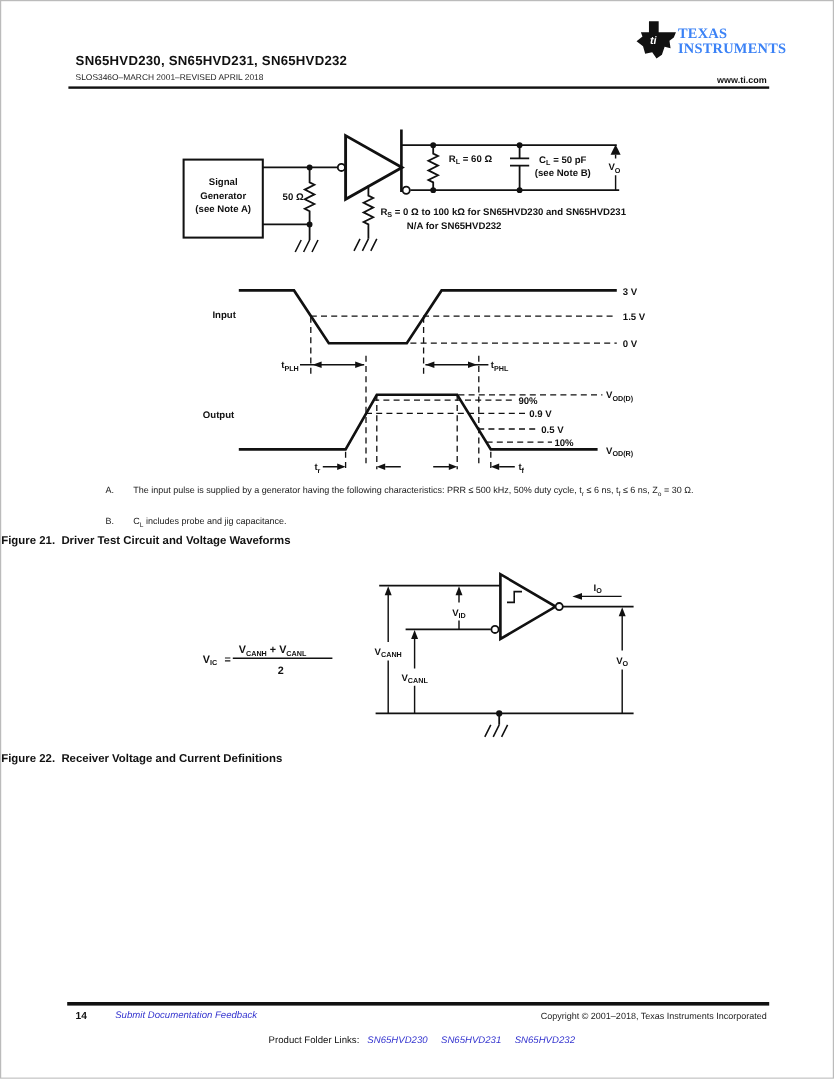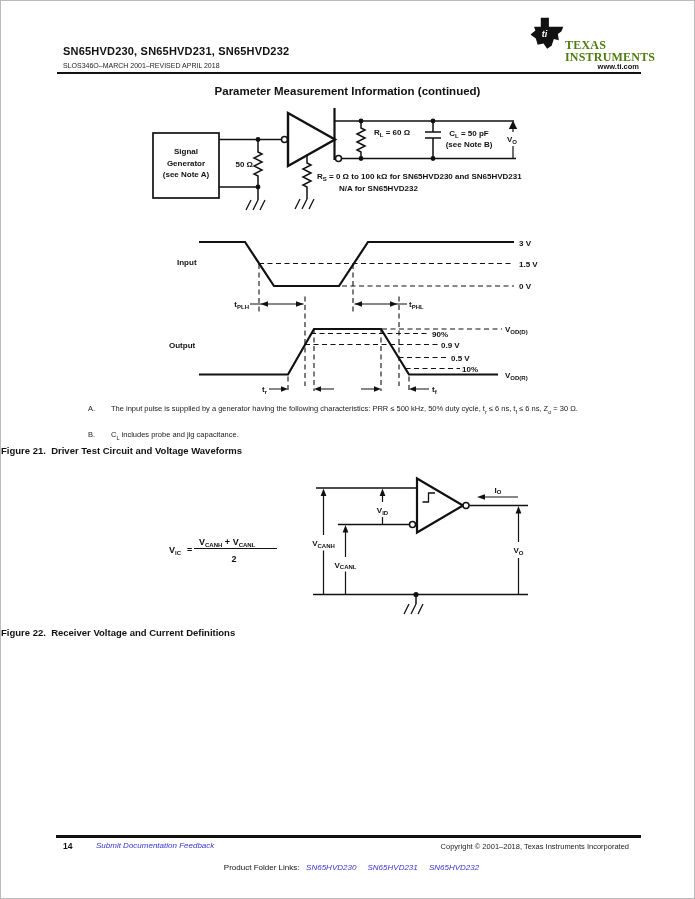--- a/index.html
+++ b/index.html
@@ -10,21 +10,21 @@
   }
   .abs{position:absolute;}
   .part-title{font-size:11px;font-weight:bold;letter-spacing:.2px;text-align:center;}
   .doc-rev{font-size:7px;color:#222;}
   .site{font-size:7.5px;font-weight:bold;padding-left:44px;}
   .rule{background:#111;}
   .sec-title{font-size:11.5px;font-weight:bold;text-align:center;width:100%;}
   .caption{font-size:9.5px;font-weight:bold;text-align:left;width:100%;white-space:pre;}
   .note{font-size:7.5px;line-height:11.5px;color:#1a1a1a;}
   .note sub{font-size:5.5px;}
-  .logo-text{font-family:"Liberation Serif",serif;font-weight:bold;font-size:12px;line-height:11.5px;letter-spacing:.2px;color:#4d7c0f;margin-top:17px;}
+  .logo-text{font-family:"Liberation Serif",serif;font-weight:bold;font-size:12px;line-height:11.5px;letter-spacing:.2px;color:#3b82f6;}
   .footer-num{font-size:8.5px;font-weight:bold;}
   .link{color:#3434cf;font-style:italic;text-decoration:none;font-size:8px;}
   .copy{font-size:7.5px;color:#222;}
   .pfl{font-size:8px;color:#111;}
   .pfl-row{width:100%;text-align:center;}
   svg text{fill:#111;font-family:"Liberation Sans",sans-serif;font-weight:bold;font-size:8px;}
   svg .sub{font-size:6px;}
   .wire{stroke:#111;stroke-width:1.5;fill:none;}
   .wire2{stroke:#111;stroke-width:2.2;fill:none;}
   .dash{stroke:#111;stroke-width:1.1;fill:none;stroke-dasharray:5,3.5;}
@@ -46,21 +46,20 @@
   </div>
   <div class="abs logo-text" style="left:564px;top:22px;text-transform:uppercase;">
     <div>Texas</div>
     <div>Instruments</div>
   </div>
 
   <div class="abs doc-rev" style="left:62px;top:61px;">SLOS346O–MARCH 2001–REVISED APRIL 2018</div>
   <div class="abs site" style="right:55px;top:61px;">www.ti.com</div>
   <div class="abs rule" style="left:56px;top:71px;width:584px;height:2px;"></div>
 
-  <div class="abs sec-title" style="left:0;top:84px;">Parameter Measurement Information (continued)</div>
 
   <svg class="abs" style="left:60px;top:100px;" width="560" height="300" viewBox="60 100 560 300">
     <defs>
       <g id="gnd" stroke="#111" stroke-width="1.3" fill="none">
         <path d="M7,0 L2,10 M0,0 L-5,10 M-7,0 L-12,10"></path>
       </g>
     </defs>
 
     <g>
       <rect x="152" y="132" width="66" height="65" fill="none" stroke="#111" stroke-width="1.7"></rect>
@@ -218,21 +217,21 @@
     <text x="322.5" y="545" text-anchor="middle"><tspan>V</tspan><tspan class="sub" dy="1.8">CANH</tspan></text>
     <text x="344.5" y="566.5" text-anchor="middle"><tspan>V</tspan><tspan class="sub" dy="1.8">CANL</tspan></text>
     <text x="517.5" y="552" text-anchor="middle"><tspan>V</tspan><tspan class="sub" dy="1.8">O</tspan></text>
   </svg>
 
   <div class="abs caption" style="left:0;top:626px;">Figure 22.  Receiver Voltage and Current Definitions</div>
 
   <div class="abs rule" style="left:55px;top:834px;width:585px;height:2.5px;"></div>
   <div class="abs footer-num" style="left:62px;top:840px;">14</div>
   <a class="abs link" href="#" style="left:95px;top:840px;">Submit Documentation Feedback</a>
-  <div class="abs copy" style="right:65px;top:841px;">Copyright © 2001–2018, Texas Instruments Incorporated</div>
+  <div class="abs copy" style="right:55px;top:841px;">Copyright © 2001–2018, Texas Instruments Incorporated</div>
   <div class="abs pfl-row" style="left:4px;top:855px;">
     <span class="pfl" style="white-space:pre;">Product Folder Links: </span>
     <a class="link" href="#">SN65HVD230</a>
     <span class="pfl">&nbsp;</span>
     <a class="link" href="#">SN65HVD231</a>
     <span class="pfl">&nbsp;</span>
     <a class="link" href="#">SN65HVD232</a>
   </div>
 
 </div>

